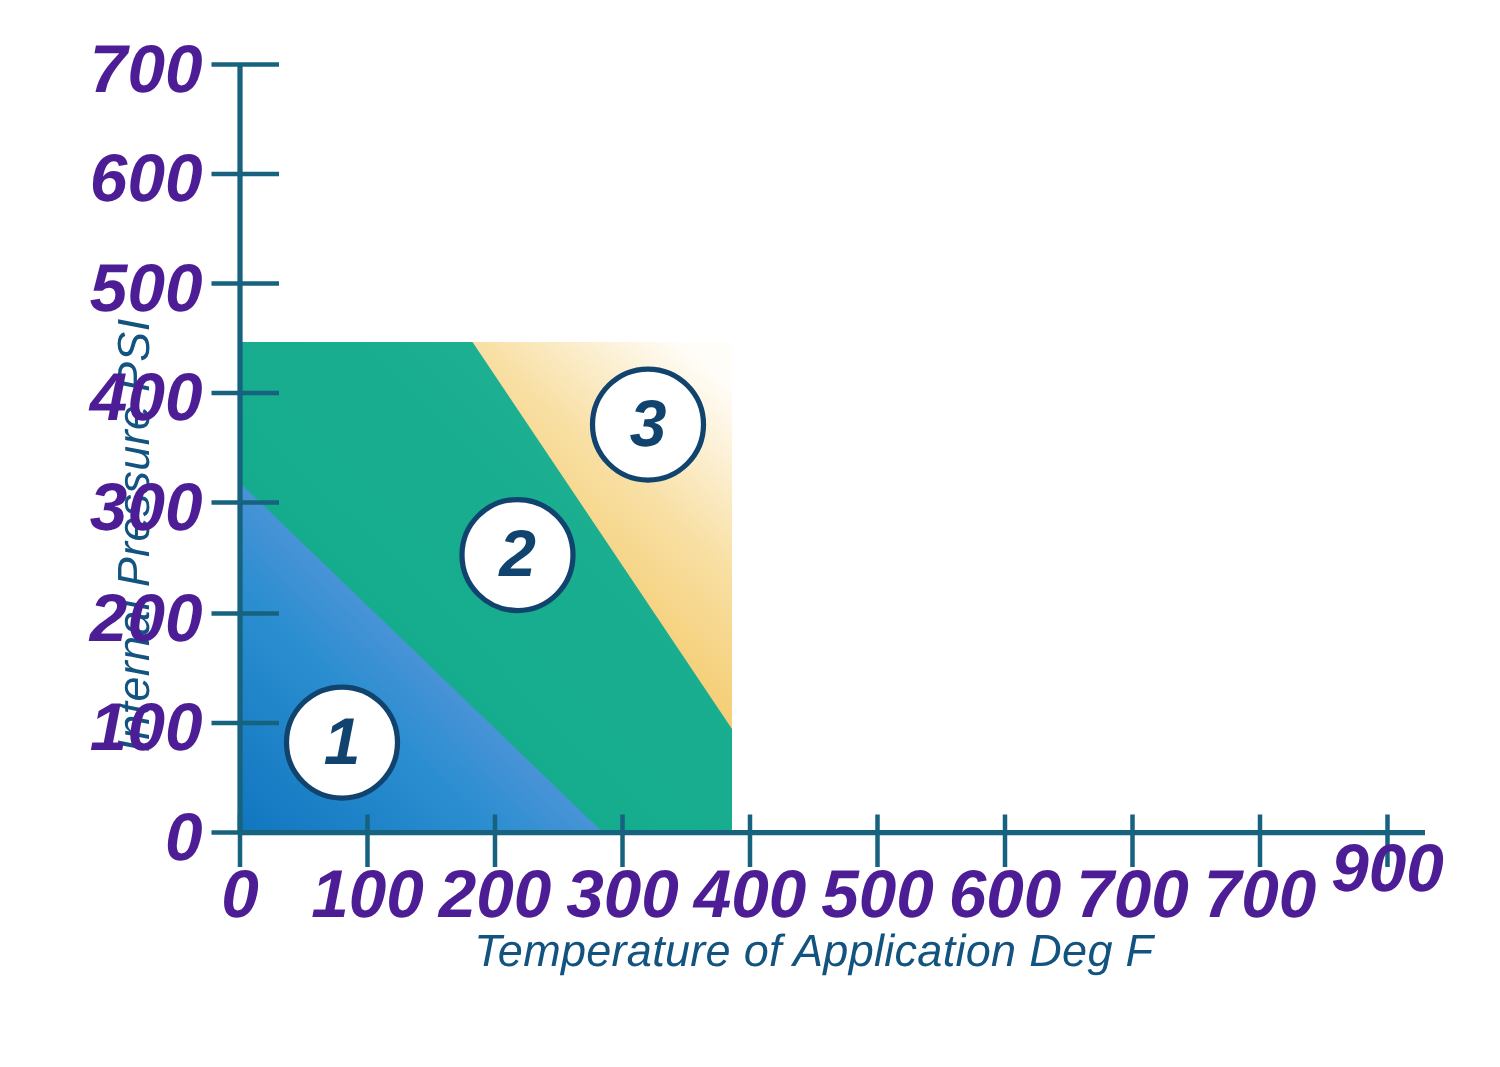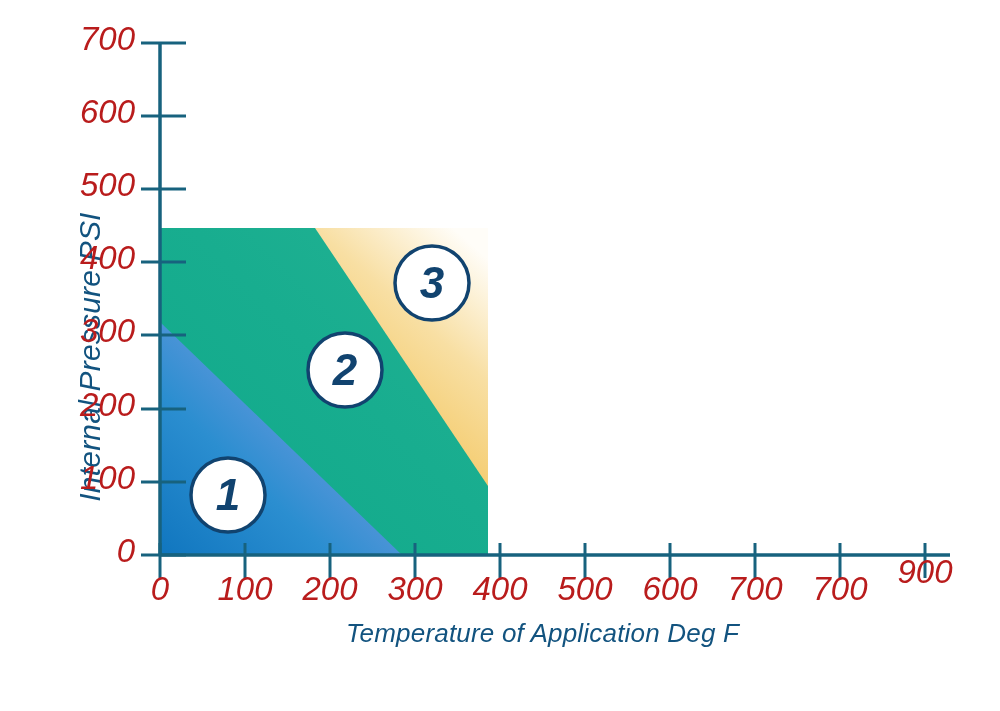--- a/index.html
+++ b/index.html
@@ -23,34 +23,34 @@
   #ylabel{
     font-size:30px;
     left:-120px;
     top:340px;
     width:420px;
     text-align:center;
     transform:rotate(-90deg);
     transform-origin:50% 50%;
   }
   #xlabel{
-    font-size:26px;
+    font-size:30px;
     left:160px;
     top:618px;
     width:765px;
     text-align:center;
   }
 
   .tick-label{
     position:absolute;
     font-style:italic;
-    font-size:33px;
-    color:#b91c1c;
+    font-size:45px;
+    color:#4c1d95;
     white-space:nowrap;
-    font-weight:400;
+    font-weight:700;
   }
   .ytl{text-align:right;}
   .xtl{text-align:center;}
 
   svg#plot{position:absolute;left:0;top:0;}
 </style>
 </head>
 <body>
 
 <div id="stage">

